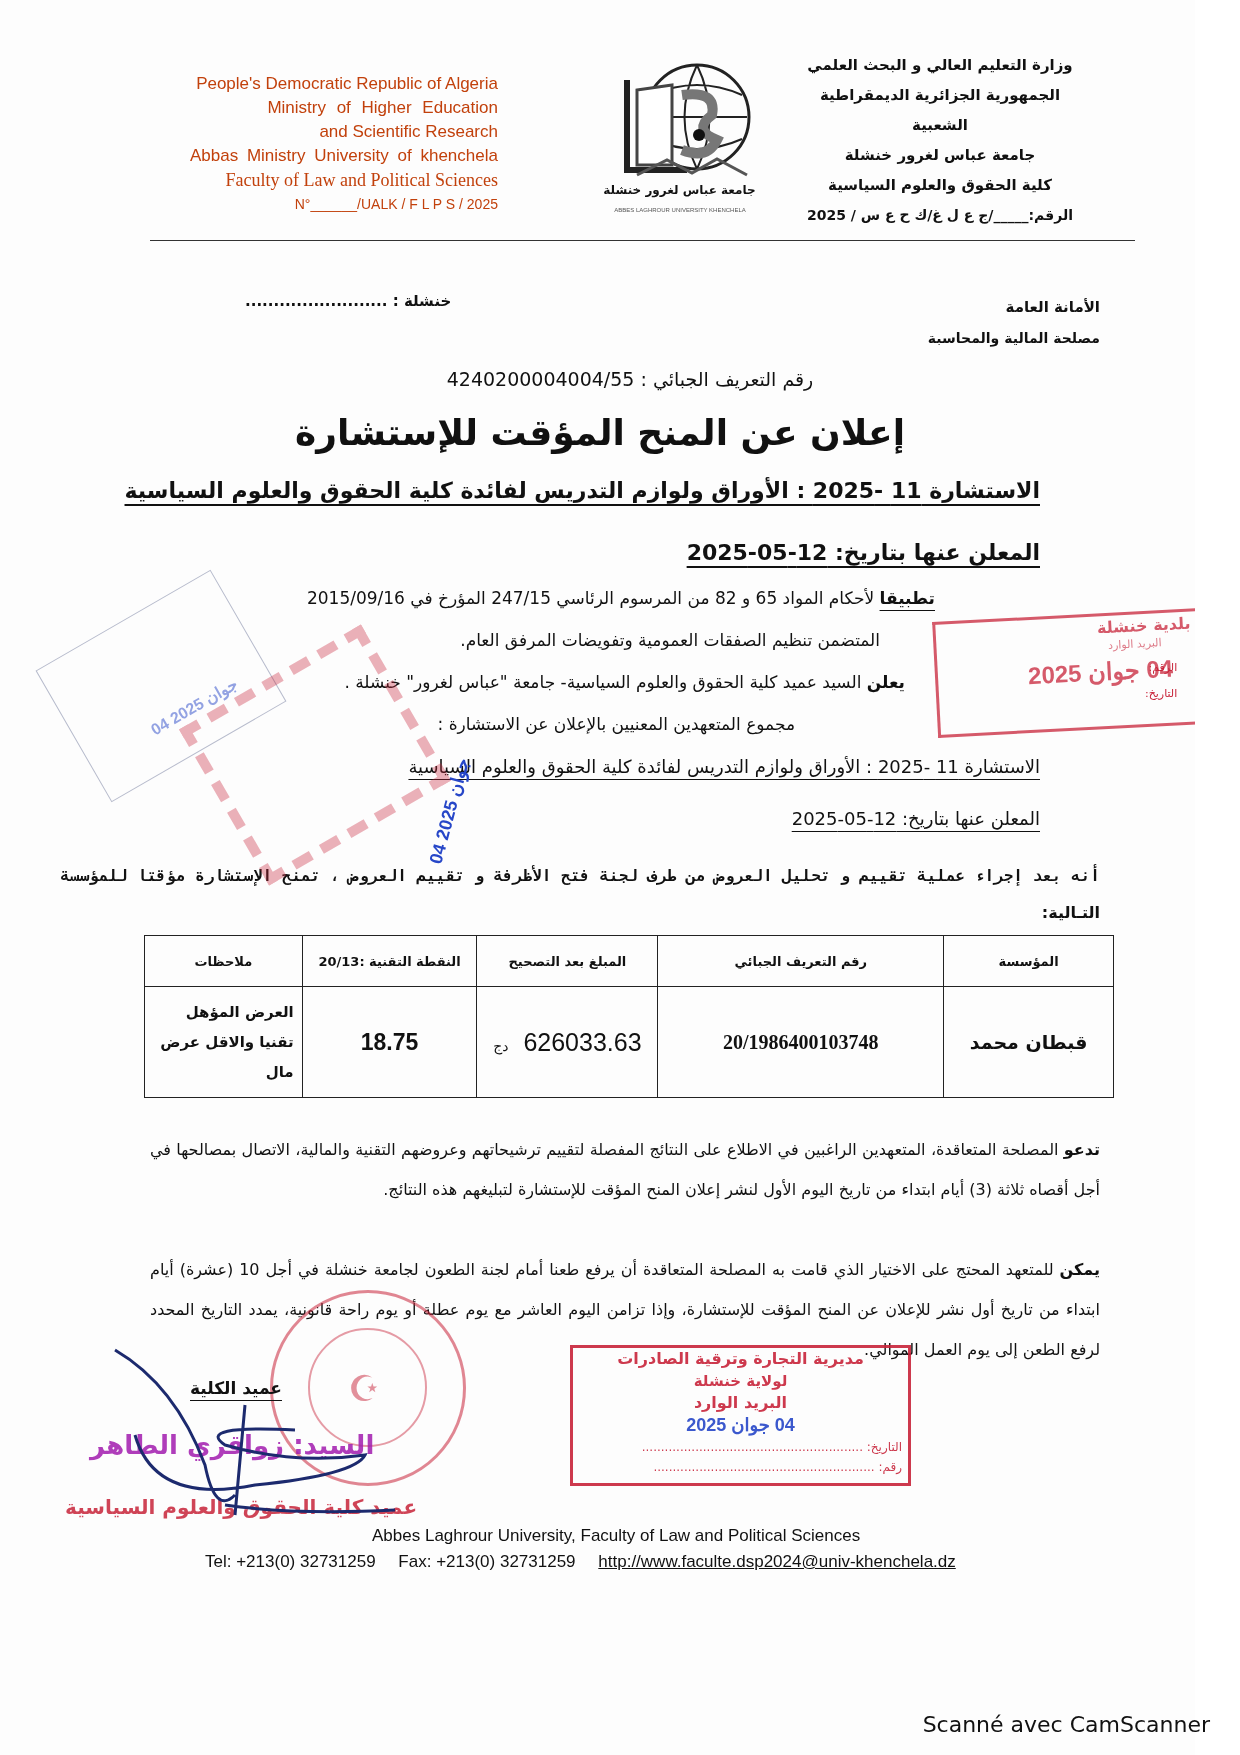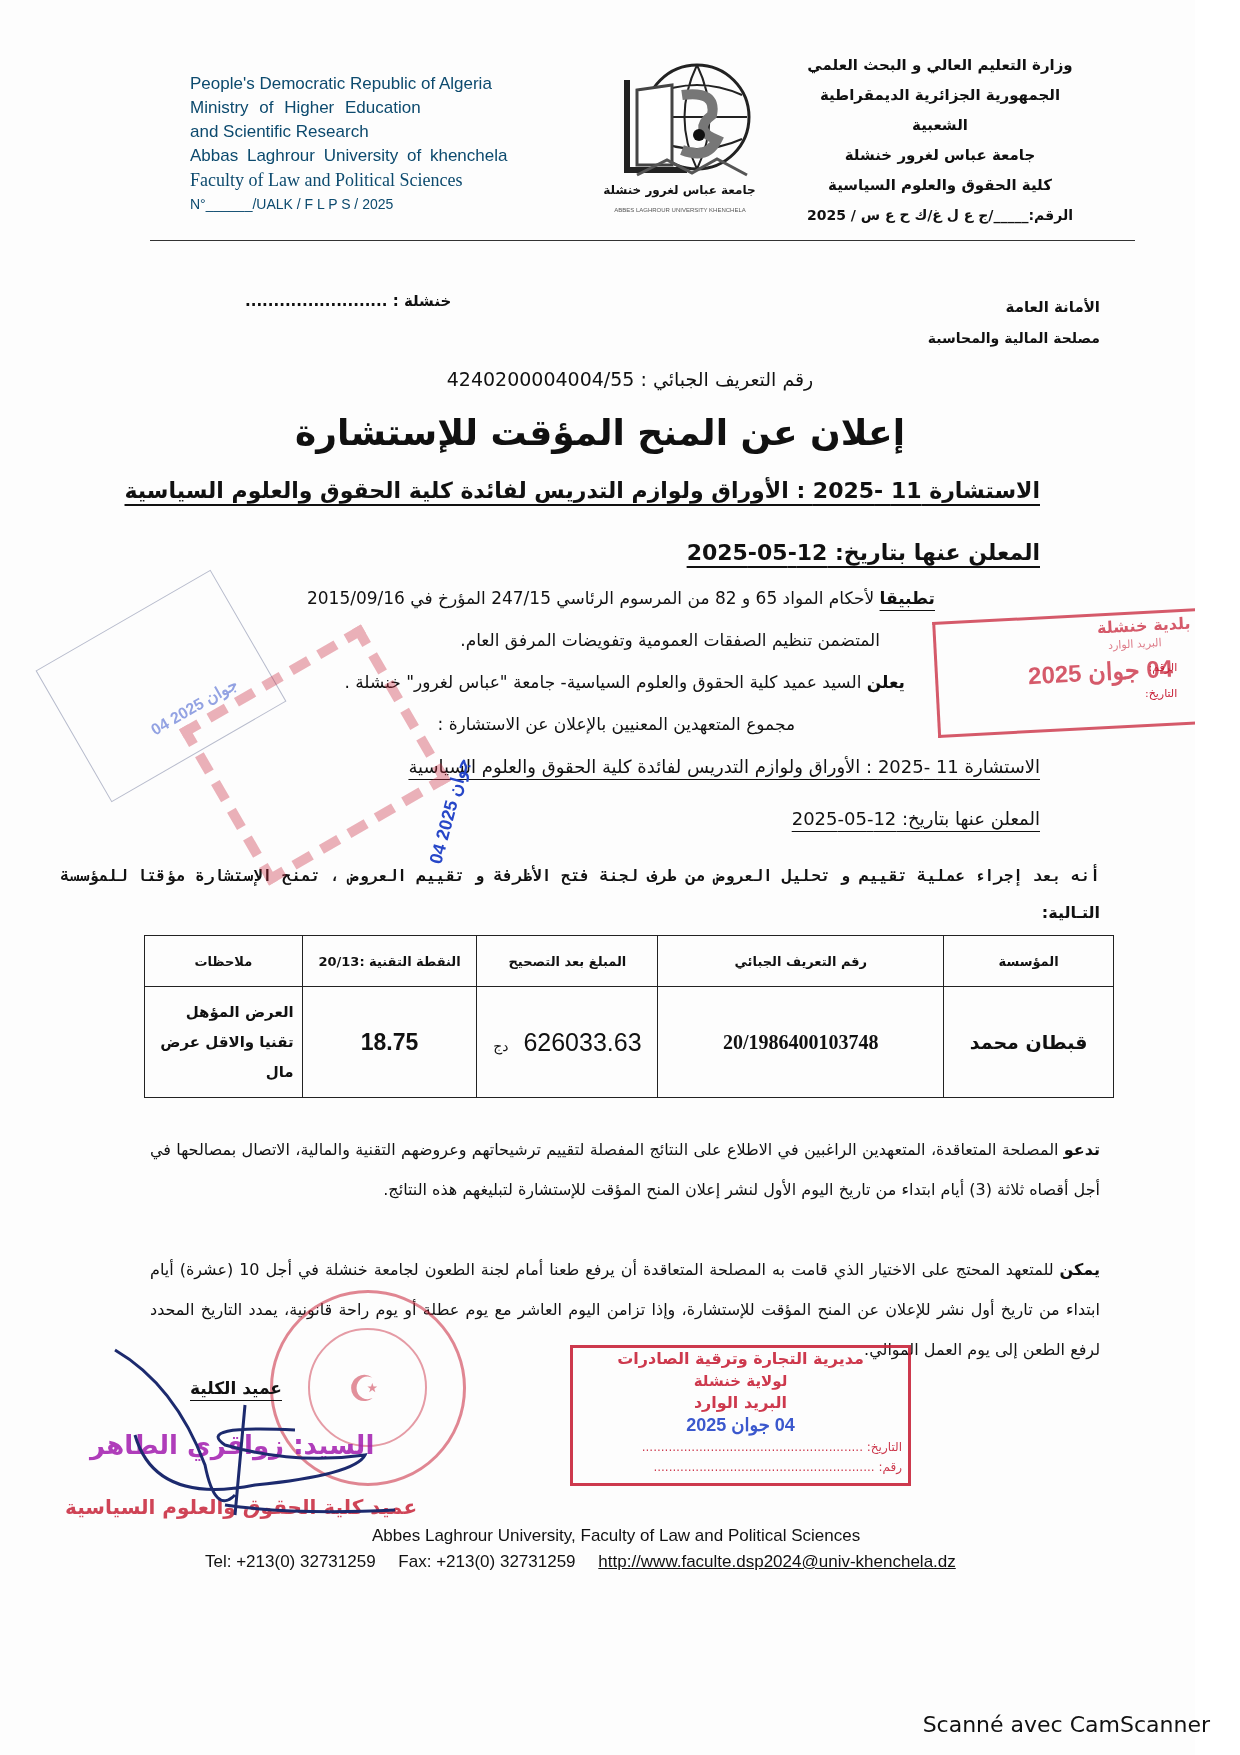--- a/index.html
+++ b/index.html
@@ -1,20 +1,20 @@
 <!DOCTYPE html>
 <html><head>
 <meta charset="utf-8">
 <style>
   html, body { margin:0; padding:0; background:#ffffff; }
   body { width:1240px; height:1755px; position:relative; overflow:hidden;
          font-family:"DejaVu Sans", sans-serif; color:#111; }
   .page { position:absolute; left:0; top:0; width:1195px; height:1755px; background:#fdfdfd; }
   .abs { position:absolute; }
-  .en { font-family:"Liberation Sans", sans-serif; font-size:17px; line-height:24px; color:#0c4a6e; }
+  .en { font-family:"Liberation Sans", sans-serif; font-size:17px; line-height:24px; color:#c2410c;text-align:right; }
   .en-serif { font-family:"Liberation Serif", serif; }
   .ar { direction:rtl; font-family:"DejaVu Sans", sans-serif; color:#111; }
   .hdr-ar div { font-size:15px; font-weight:bold; line-height:30px; text-align:center; }
   .hr { position:absolute; left:150px; width:985px; height:0; border-top:1.5px solid #333; top:240px; }
   .title { font-size:36px; font-weight:bold; text-align:center; }
   .u { text-decoration:underline; text-underline-offset:6px; }
   .para { font-size:16px; line-height:40px; text-align:justify; }
   table.res { border-collapse:collapse; position:absolute; left:144px; top:935px; width:970px; direction:rtl; }
   table.res th, table.res td { border:1.5px solid #222; text-align:center; }
   table.res th { font-size:13px; font-weight:bold; height:48px; }
@@ -29,21 +29,21 @@
 </style>
 </head>
 <body>
 
 <div class="page">
 
   <div class="abs en" style="left:190px; top:72px;">
     <div>People's Democratic Republic of Algeria</div>
     <div style="word-spacing:6px;">Ministry   of   Higher   Education</div>
     <div>and Scientific Research</div>
-    <div style="word-spacing:4px;">Abbas  Laghrour   University  of  khenchela</div>
+    <div style="word-spacing:4px;">Abbas  Ministry   University  of  khenchela</div>
     <div class="en-serif" style="font-size:18px;">Faculty of Law and Political Sciences</div>
     <div style="font-size:14px;">N°______/UALK / F L P S / 2025</div>
   </div>
 
   <div class="logo">
     <svg width="165" height="150" viewBox="0 0 165 150">
       <circle cx="100" cy="62" r="52" fill="none" stroke="#222" stroke-width="3"></circle>
       <path d="M55 40 Q100 20 145 40 M50 62 L150 62 M55 84 Q100 104 145 84 M100 10 Q75 62 100 114 M100 10 Q125 62 100 114" fill="none" stroke="#222" stroke-width="2"></path>
       <path d="M30 25 L30 115 L90 115" fill="none" stroke="#222" stroke-width="6"></path>
       <path d="M40 35 L75 30 L75 110 L40 110 Z" fill="#fff" stroke="#444" stroke-width="3"></path>

